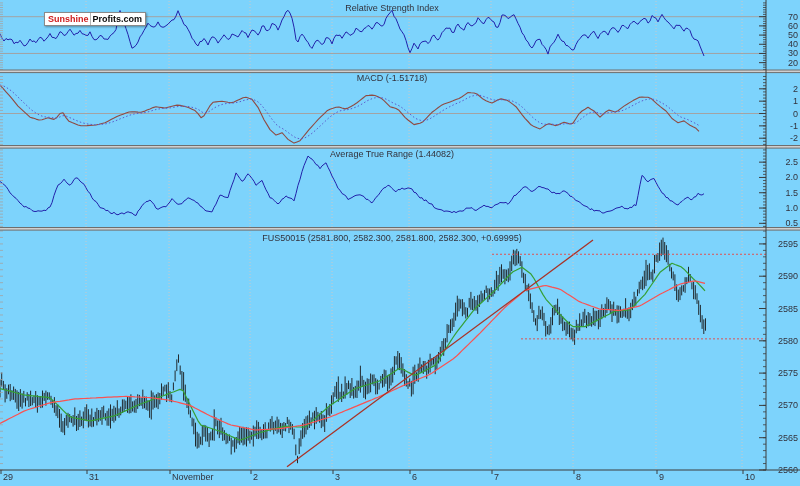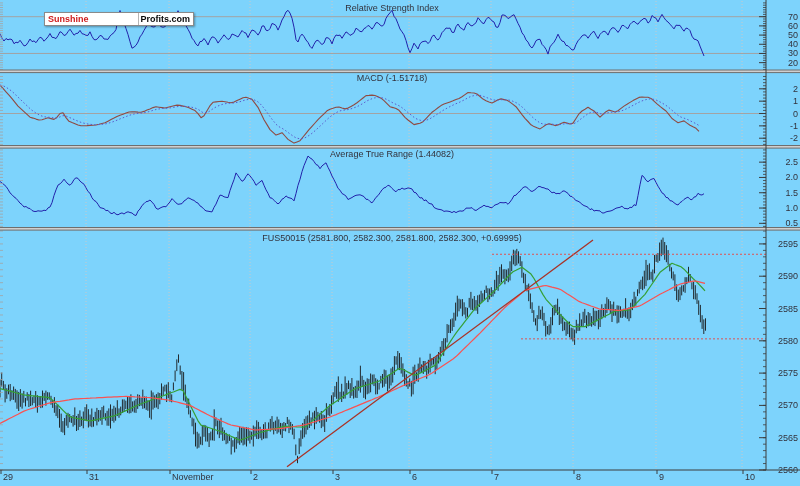--- a/index.html
+++ b/index.html
@@ -4,21 +4,21 @@
 <style>
   html,body{margin:0;padding:0;background:#fff;}
   .stage{position:relative;width:800px;height:486px;background:#7dd3fc;overflow:hidden;
          font-family:"Liberation Sans",sans-serif;}
   #chart-svg{position:absolute;left:0;top:0;}
   #chart-svg text{font-family:"Liberation Sans",sans-serif;font-size:9px;fill:#32323c;}
   .logo{position:absolute;left:44px;top:12px;height:12px;display:flex;align-items:stretch;
         background:#fff;border:1px solid #8a8a8a;box-shadow:1px 1px 2px rgba(0,0,0,.35);
         font-size:9px;font-weight:bold;line-height:12px;white-space:nowrap;}
   .logo .l1{color:#cf1d1d;padding:0 1px 0 3px;}
-  .logo .l2{color:#0a0a0a;border-left:1px solid #b5b5b5;padding:0 3px 0 2px;margin-left:48px;}
+  .logo .l2{color:#0a0a0a;border-left:1px solid #b5b5b5;padding:0 3px 0 2px;}
 </style>
 </head>
 <body>
 
 <div class="stage">
   <svg id="chart-svg" width="800" height="486">
       <g>
         <line x1="86" y1="1" x2="86" y2="470" stroke="#c9c9c9" stroke-width="1" stroke-dasharray="1,2"></line>
         <line x1="169" y1="1" x2="169" y2="470" stroke="#c9c9c9" stroke-width="1" stroke-dasharray="1,2"></line>
         <line x1="250" y1="1" x2="250" y2="470" stroke="#c9c9c9" stroke-width="1" stroke-dasharray="1,2"></line>

